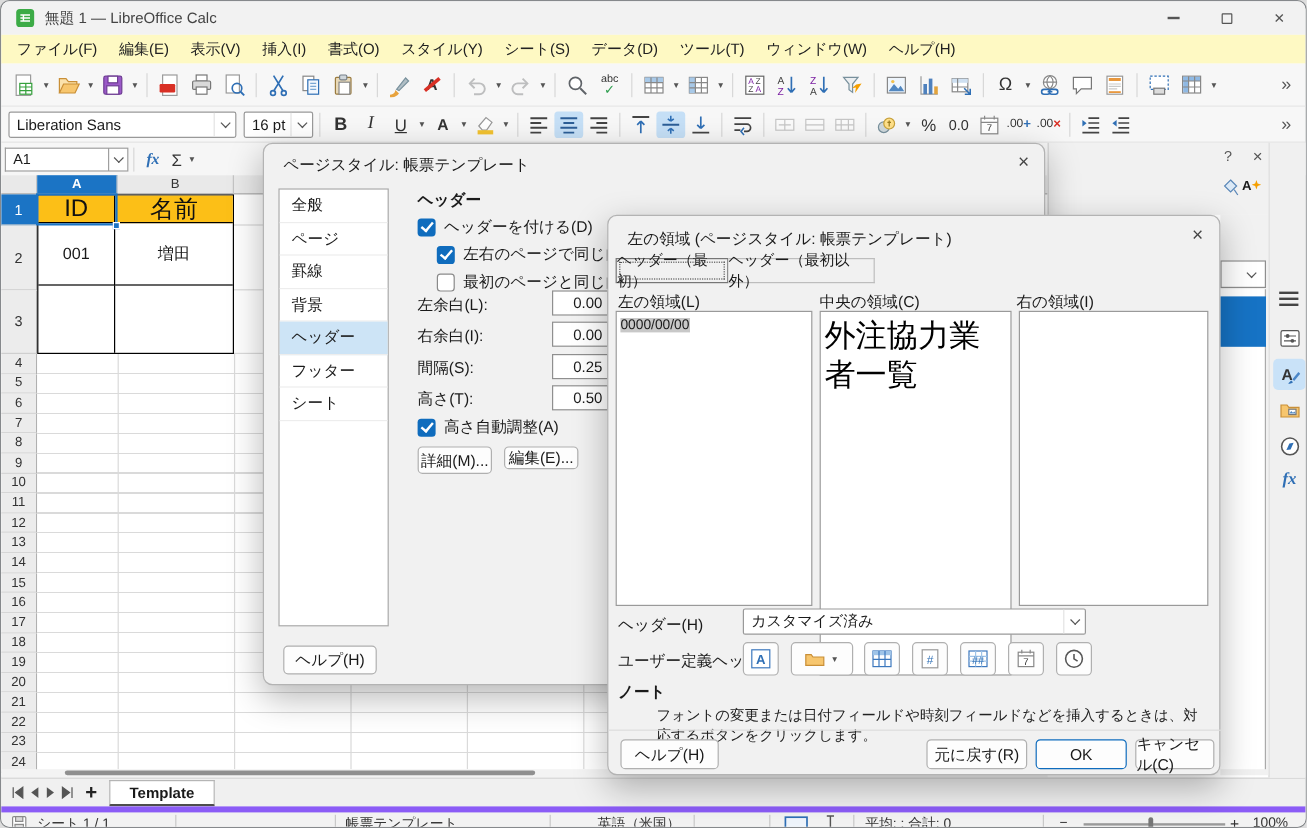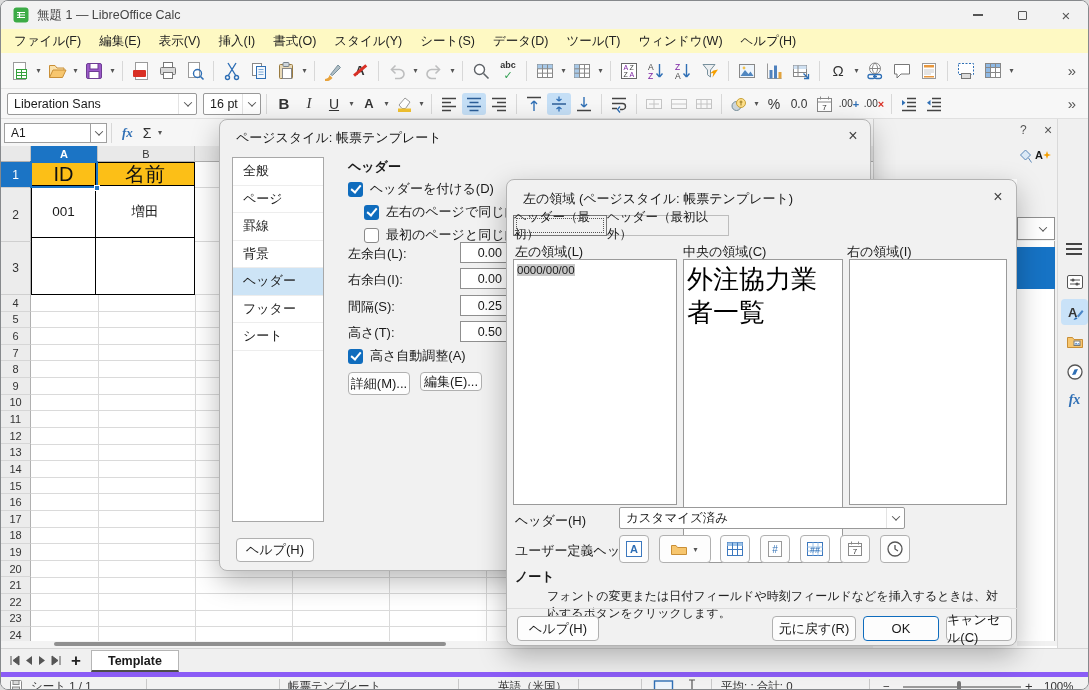--- a/index.html
+++ b/index.html
@@ -244,21 +244,21 @@
       </span>
     <span class="dd">▾</span>
     <span class="sep"></span>
     <span class="ti">
         <svg width="20" height="20">
           <circle cx="8.5" cy="8.5" r="5" fill="#fff" stroke="#5f6368" stroke-width="1.4"></circle>
           <path d="M12.5 12.5l5 5" stroke="#5f6368" stroke-width="1.6"></path>
         </svg>
       </span>
     <span class="ti" style="flex-direction:column;line-height:1">
-      <span style="font-size:9px;font-weight:bold">abc</span>
+      <span style="font-size:9px;font-weight:normal">abc</span>
       <span style="font-size:11px;color:#2e9e4f;font-weight:bold">✓</span>
     </span>
     <span class="sep"></span>
     <span class="ti">
         <svg width="20" height="20">
           <rect x="2.5" y="3.5" width="15" height="13" fill="#fff" stroke="#888"></rect>
           <rect x="2.5" y="3.5" width="15" height="4.3" fill="#a8c9e8"></rect>
           <path d="M2.5 7.8h15M2.5 12.2h15M7.5 3.5v13M12.5 3.5v13" stroke="#888" fill="none"></path>
         </svg>
       </span>

